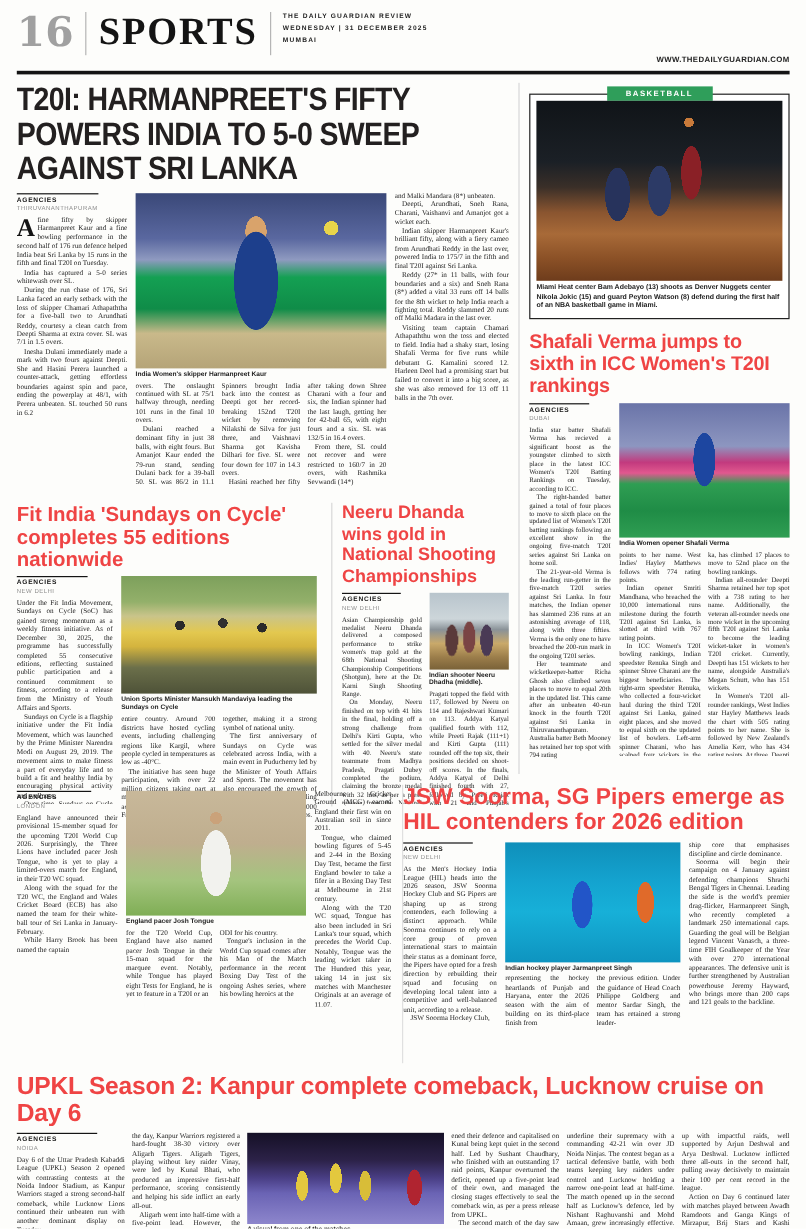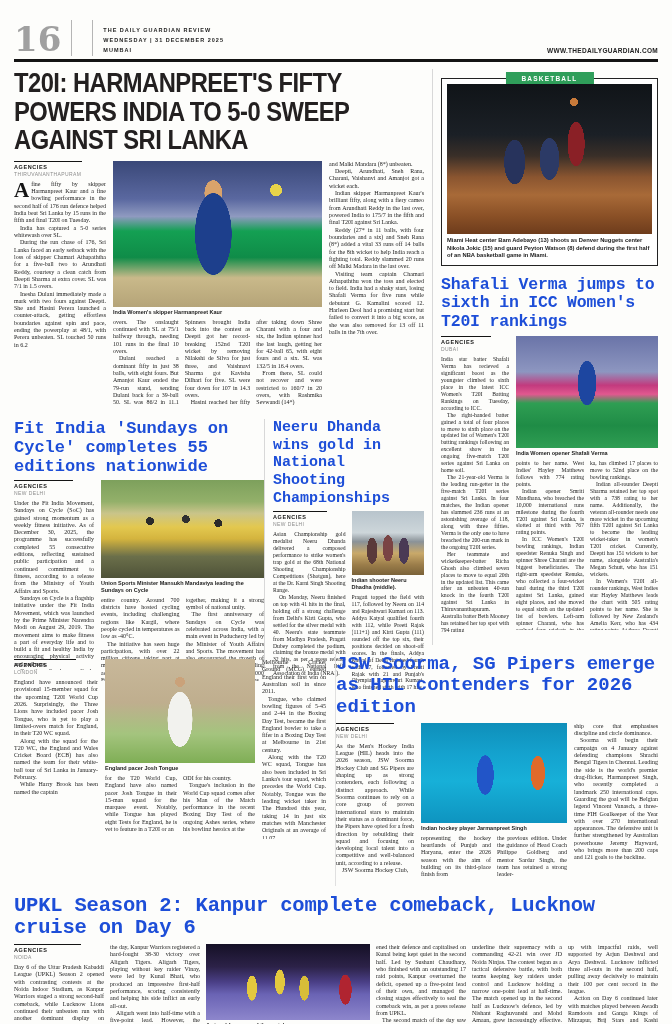--- a/index.html
+++ b/index.html
@@ -1,39 +1,39 @@
 <!DOCTYPE html>
 <html style="--badge: #2f9e5a;"><head>
 <meta charset="utf-8">
 <style>
   *{box-sizing:border-box;margin:0;padding:0}
   html,body{width:672px;background:#ffffff}
   .page{width:672px;height:1024px;background:#fdfdfb;padding:8px 14px 0;overflow:hidden;
         font-family:"Liberation Serif",serif;color:#1a1a1a;position:relative}
 
   
-  header{display:flex;align-items:flex-end;height:46px;margin-top:2px}
+  header{display:flex;align-items:flex-start;height:46px;margin-top:2px}
   .pageno{font-family:"DejaVu Serif",serif;font-size:34px;font-weight:700;color:#a0a0a0;line-height:1}
   .vr{width:1px;height:36px;background:#b5b5b5;margin:0 10px}
   .section-title{font-family:"Liberation Serif",serif;font-size:32px;font-weight:700;letter-spacing:1.5px;color:#141414;line-height:1}
   .pubinfo{font-family:"Liberation Sans",sans-serif;font-size:5.5px;font-weight:700;letter-spacing:1px;color:#222;line-height:1.8;text-transform:uppercase}
   .spacer{flex:1}
   .website{font-family:"Liberation Sans",sans-serif;font-size:6.5px;font-weight:700;color:#222;align-self:flex-end;margin-bottom:2px;letter-spacing:.3px}
   .rule-thick{height:3px;background:#141414;margin-top:3px}
 
   
   .byline{width:74%;border-top:1.5px solid #141414;padding-top:2px;margin-bottom:4px}
   .agency{font-family:"Liberation Sans",sans-serif;font-weight:700;font-size:5.5px;letter-spacing:.6px;color:#141414}
   .place{font-family:"Liberation Sans",sans-serif;font-size:5px;letter-spacing:.4px;color:#8c8c8c;margin-top:1px}
   .ct{font-size:6px;line-height:1.22;text-align:justify;overflow:hidden;color:#1c1c1c}
   .ct p{text-indent:6px;margin:0}
   .ct p:first-child{text-indent:0}
   .dropcap{float:left;font-family:"Liberation Serif",serif;font-weight:700;font-size:21px;line-height:.85;padding:1px 2px 0 0;color:#141414}
   .cap{font-family:"Liberation Sans",sans-serif;font-weight:700;font-size:5.5px;line-height:1.25;color:#222;margin:2px 0 3px}
-  .hl-serif{font-family:Liberation Mono, monospace;font-weight:700;color:#1d4ed8}
+  .hl-serif{font-family:Liberation Sans, sans-serif;font-weight:700;color:#ef4444}
   .ph{width:100%;position:relative;overflow:hidden;background:#999}
   .minirow{display:flex;gap:6px}
 
   
   .main{display:flex;gap:8px;margin-top:7px;height:576px}
   .left-main{width:410px}
   .right-rail{flex:1;border-left:1px solid #d8d8d8;padding-left:8px}
 
   
   .lead-hl{font-family:"Liberation Sans",sans-serif;font-weight:700;font-size:27px;line-height:1.06;
@@ -72,21 +72,21 @@
   .scr{flex:1}
   .shafali .ct{font-size:5.7px}
   .sc1 .ct{height:276px}
   .ph-shafali{height:112px;background:
     radial-gradient(ellipse 14px 34px at 50% 42%,#1d46a0 0 65%,transparent 66%),
     linear-gradient(180deg,#6a74a8 0%,#8d96c0 32%,#c23a7e 44%,#e1588f 52%,#2f9e53 60%,#1f8c46 80%,#2f9e53 100%)}
   .scr-row{display:flex;gap:6px}
   .scr-row .ct{flex:1;height:170px}
 
   
-  .mid{display:flex;gap:0;margin-top:8px;height:253px}
+  .mid{display:flex;gap:12px;margin-top:8px;height:253px}
   .fit{width:250px}
   .fit .hl-serif{font-size:17px;line-height:1.12}
   .fit-cols{display:flex;gap:7px;margin-top:4px;height:208px}
   .fc1{width:80px}
   .fcc{flex:1}
   .fc1 .ct{height:170px}
   .ph-cycle{height:98px;background:
     radial-gradient(circle 4px at 30% 42%,#2a2a2a 0 99%,transparent 100%),
     radial-gradient(circle 4px at 52% 40%,#303030 0 99%,transparent 100%),
     radial-gradient(circle 4px at 72% 44%,#2a2a2a 0 99%,transparent 100%),
@@ -152,20 +152,21 @@
     linear-gradient(180deg,#151026 0%,#2c2248 30%,#4a3f86 50%,#6a63b4 66%,#8d86cc 100%)}
 </style>
 </head>
 <body>
 
 <div class="page">
 
   <header>
     <div class="pageno">16</div>
     <div class="vr"></div>
+    <div class="section-title">SPORTS</div>
     <div class="vr"></div>
     <div class="pubinfo">
       <div>THE DAILY GUARDIAN REVIEW</div>
       <div>WEDNESDAY | 31 DECEMBER 2025</div>
       <div>MUMBAI</div>
     </div>
     <div class="spacer"></div>
     <div class="website">WWW.THEDAILYGUARDIAN.COM</div>
   </header>
   <div class="rule-thick"></div>

